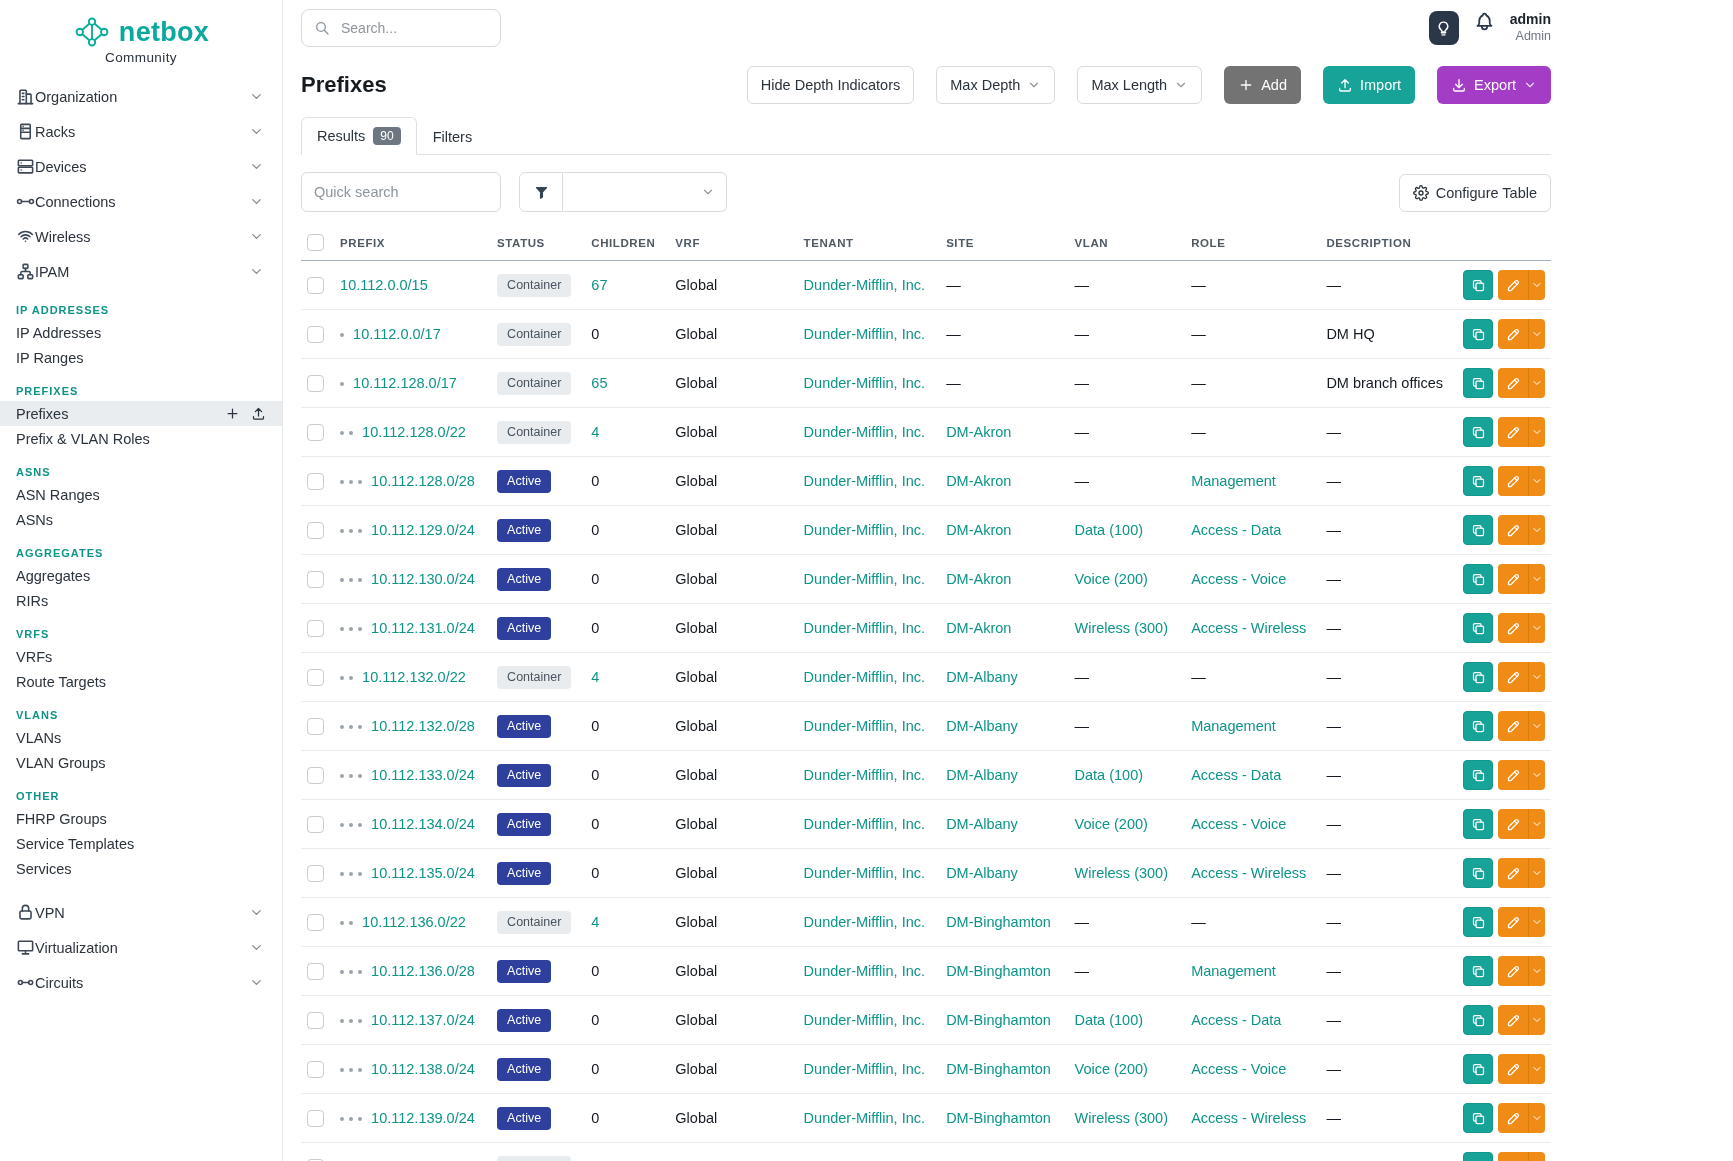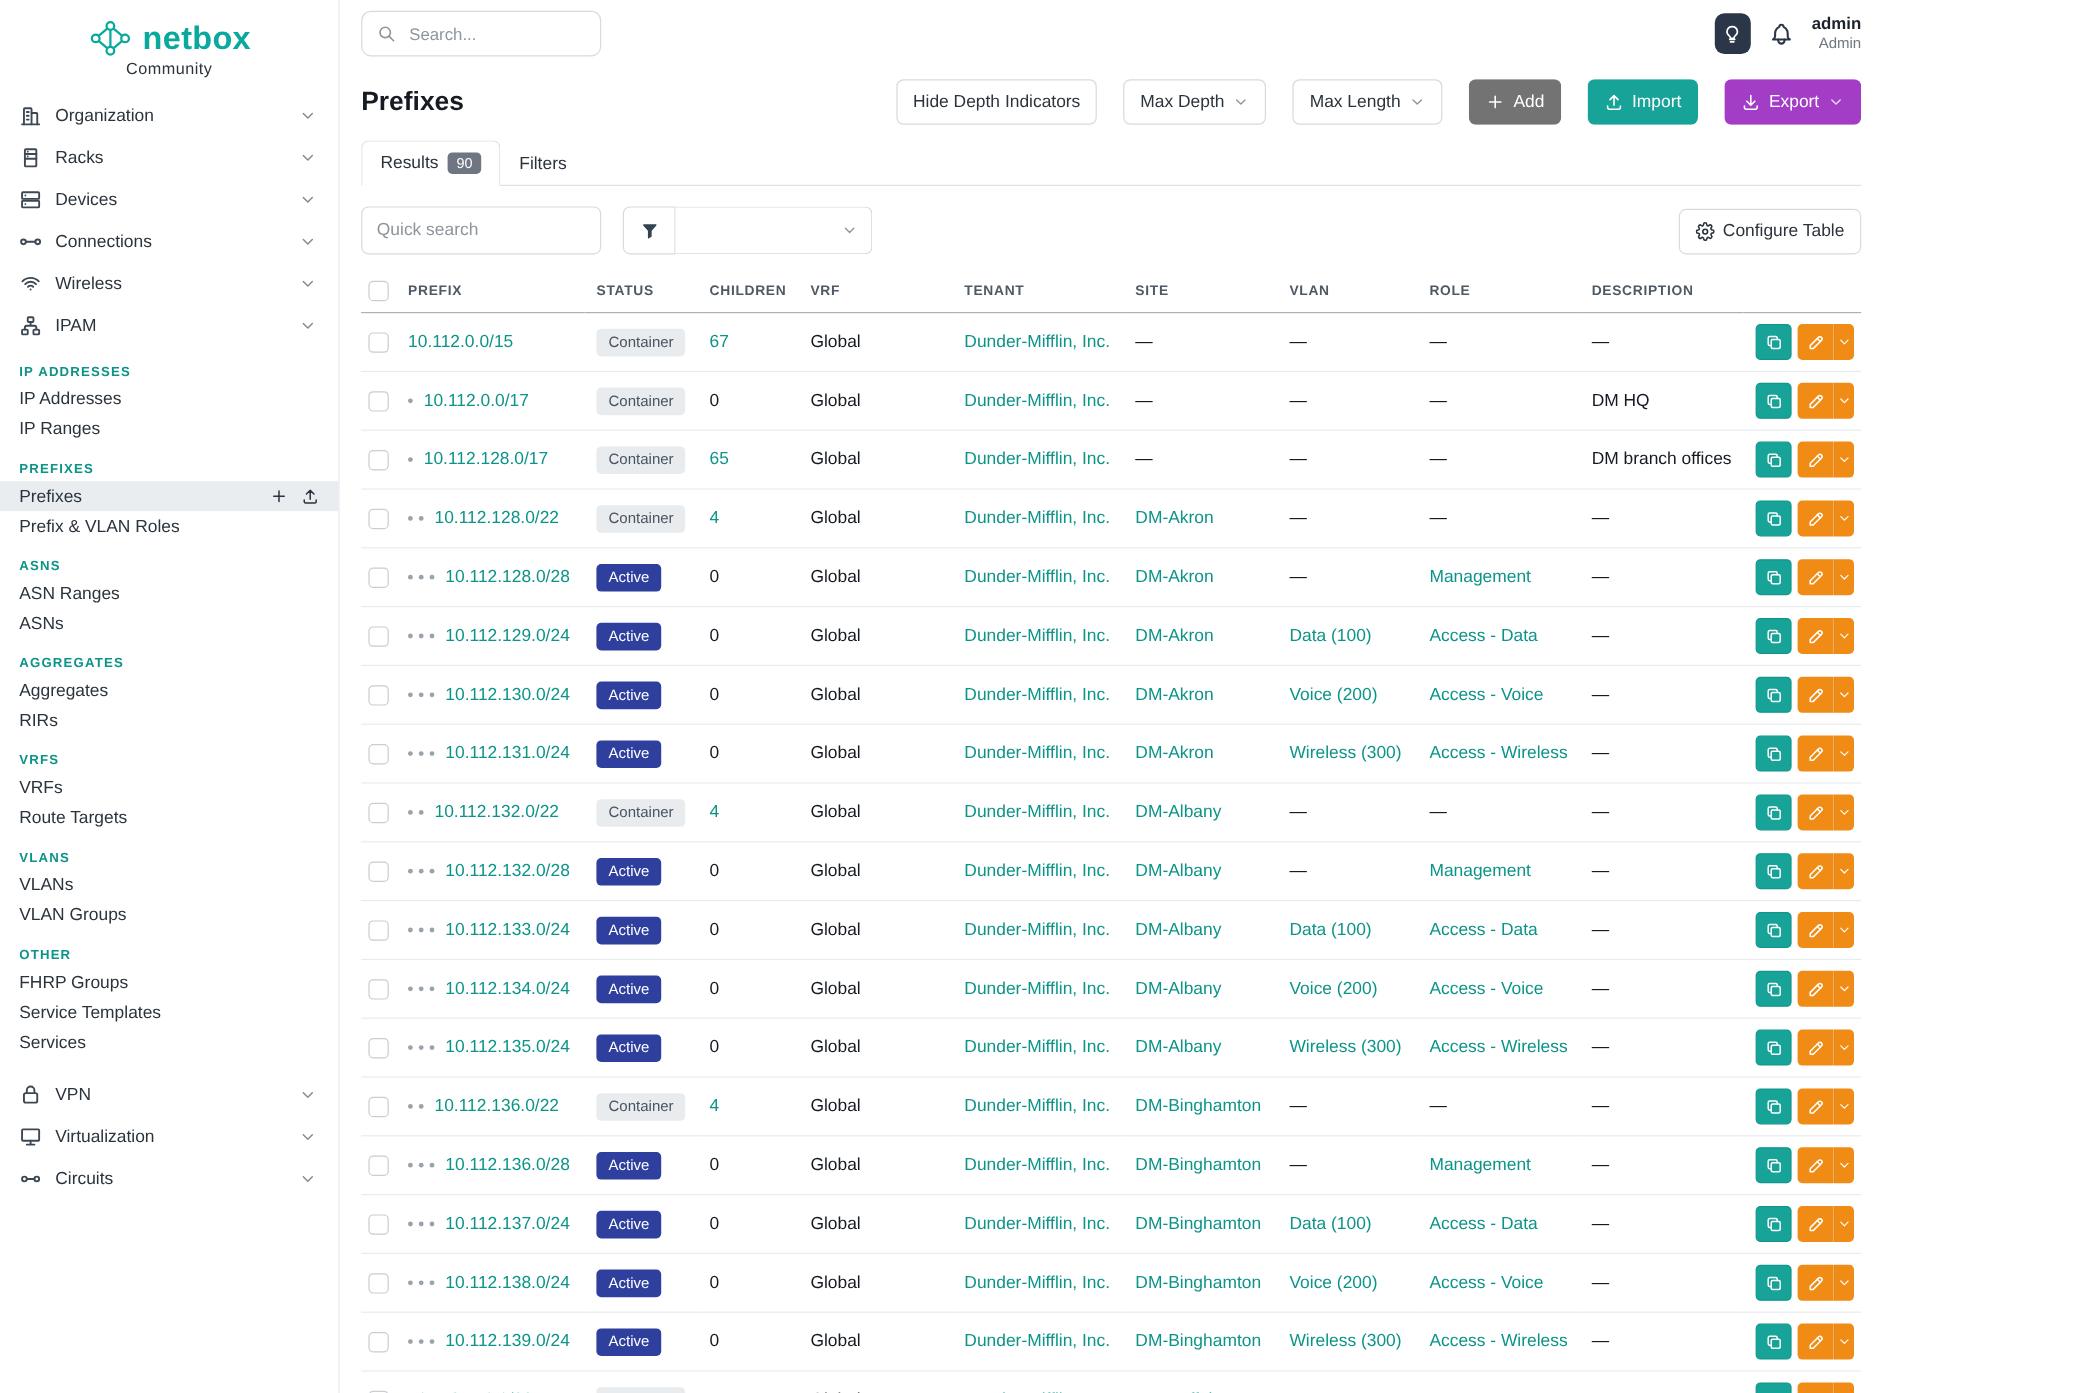--- a/index.html
+++ b/index.html
@@ -9,21 +9,21 @@
 a{text-decoration:none;color:inherit;cursor:pointer}
 button{font-family:inherit}
 
 
 .sidebar{width:283px;min-width:283px;height:100%;border-right:1px solid #e4e8eb;overflow:hidden;background:#fff}
 .brand{padding:16px 0 2px;text-align:center}
 .brand-row{display:flex;align-items:flex-end;justify-content:center;gap:8px}
 .brand-name{font-size:27px;font-weight:700;color:#0aa99d;letter-spacing:.3px}
 .brand-sub{font-size:13.5px;color:#2b333d;margin-top:2px;letter-spacing:.4px}
 #sidebar-nav{padding-top:12px}
-.side-item{display:flex;align-items:center;gap:11px;padding:8px 18px 8px 16px;color:#2b333d}
+.side-item{display:flex;align-items:center;padding:8px 18px 8px 16px;color:#2b333d}
 .side-item .side-label{flex:1;font-size:14.5px}
 .side-ic{width:19px;height:19px;color:#3d4854;display:inline-flex}
 .side-ic svg{width:19px;height:19px}
 .side-chev{width:15px;height:15px;color:#828b94;display:inline-flex}
 .side-chev svg{width:15px;height:15px}
 .side-header{padding:15px 16px 4px;font-size:11px;font-weight:700;letter-spacing:.09em;color:#0d9488}
 .side-sub{display:flex;align-items:center;padding:4.5px 16px;font-size:14.5px;color:#2b333d}
 .side-sub.active{background:#e9edf0}
 .sub-actions{margin-left:auto;display:inline-flex;gap:11px;color:#2b333d}
 .sub-act{width:15px;height:15px;display:inline-flex}
@@ -34,21 +34,21 @@
 .main{flex:1;height:100%;overflow:hidden}
 .inner{width:1250px;margin-left:18px}
 .topbar{height:56px;display:flex;align-items:center}
 .topbar-inner{display:flex;align-items:center}
 .search-box{width:200px;height:38px;border:1px solid #d6dbe0;border-radius:8px;display:flex;align-items:center;gap:9px;
   padding:0 12px;color:#8d959d;background:#fff}
 .search-box input{border:0;outline:0;flex:1;font-size:14px;font-family:inherit;color:#2b333d;min-width:0}
 .search-box input::placeholder{color:#8d959d}
 .search-ic{width:16px;height:16px;display:inline-flex}
 .search-ic svg{width:16px;height:16px}
-.topbar-right{margin-left:auto;display:flex;align-items:center;gap:15px}
+.topbar-right{margin-left:auto;display:flex;gap:15px}
 .theme-btn{width:30px;height:34px;border:0;border-radius:8px;background:#2b3648;color:#fff;display:flex;
   align-items:center;justify-content:center;cursor:pointer}
 .theme-btn svg{width:17px;height:17px}
 .bell-wrap{color:#2b3648;width:21px;height:21px;display:inline-flex;cursor:pointer}
 .bell-wrap svg{width:21px;height:21px}
 .user{text-align:right;line-height:1.25;cursor:pointer}
 .user-name{font-weight:700;font-size:14px;color:#1b222c}
 .user-role{font-size:12.5px;color:#6e7781}
 
 .page-head{display:flex;align-items:center;margin-top:10px}

